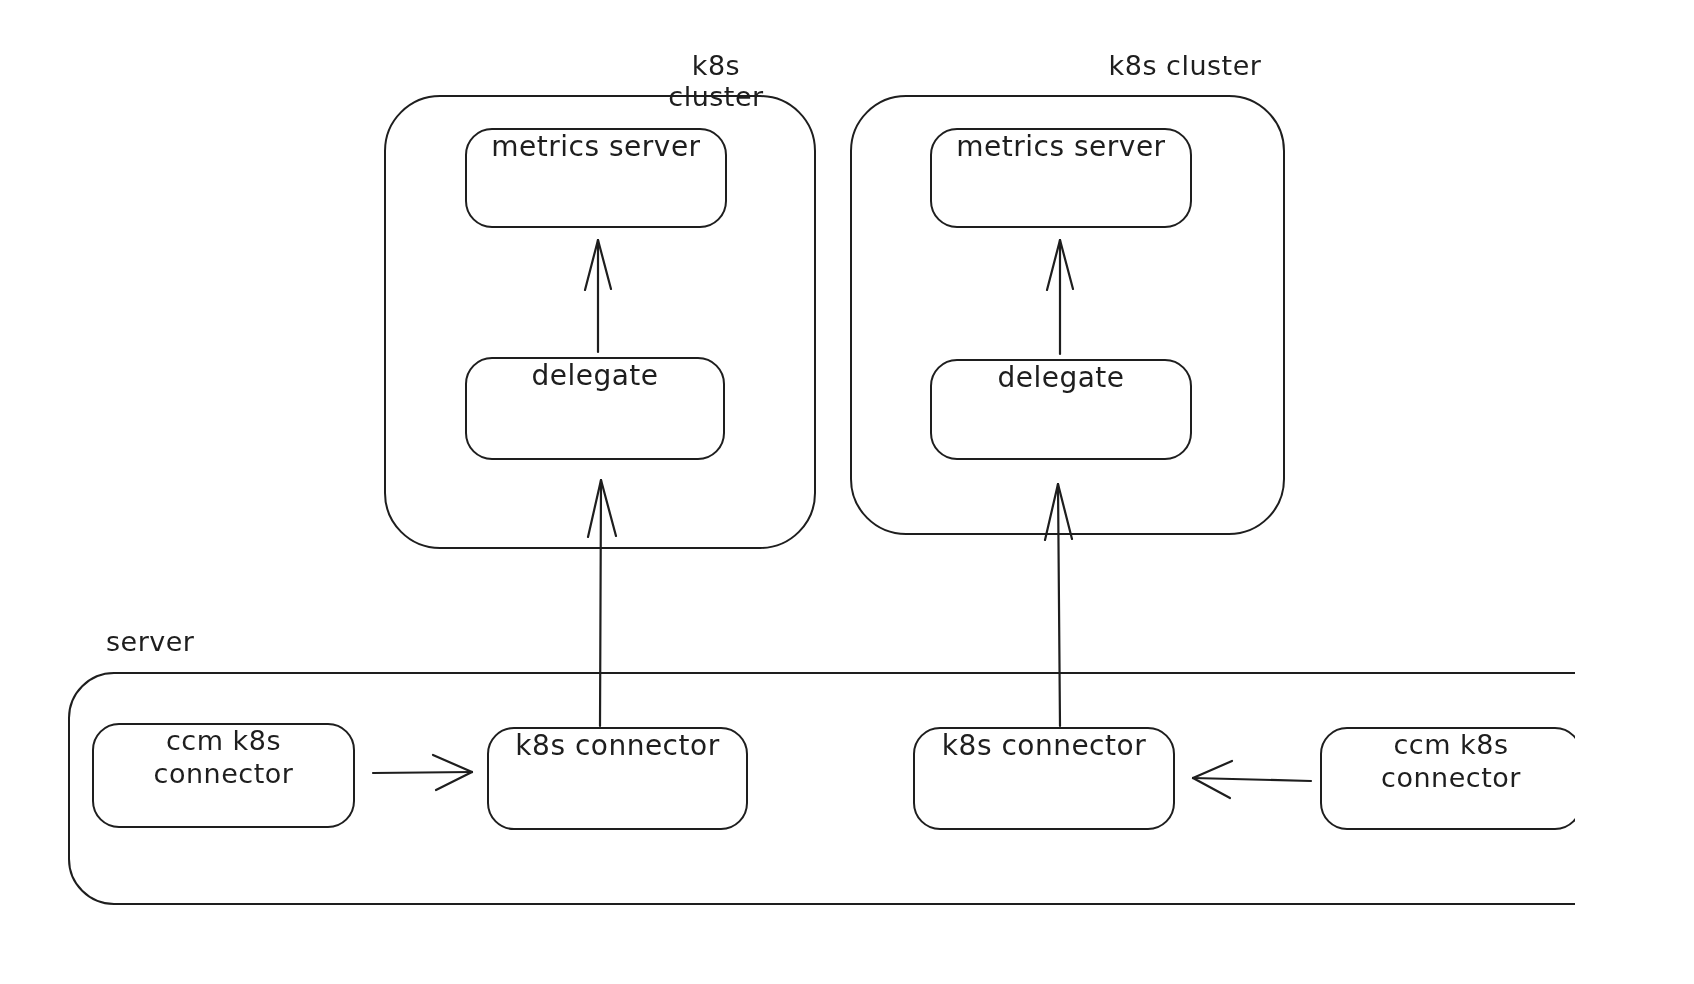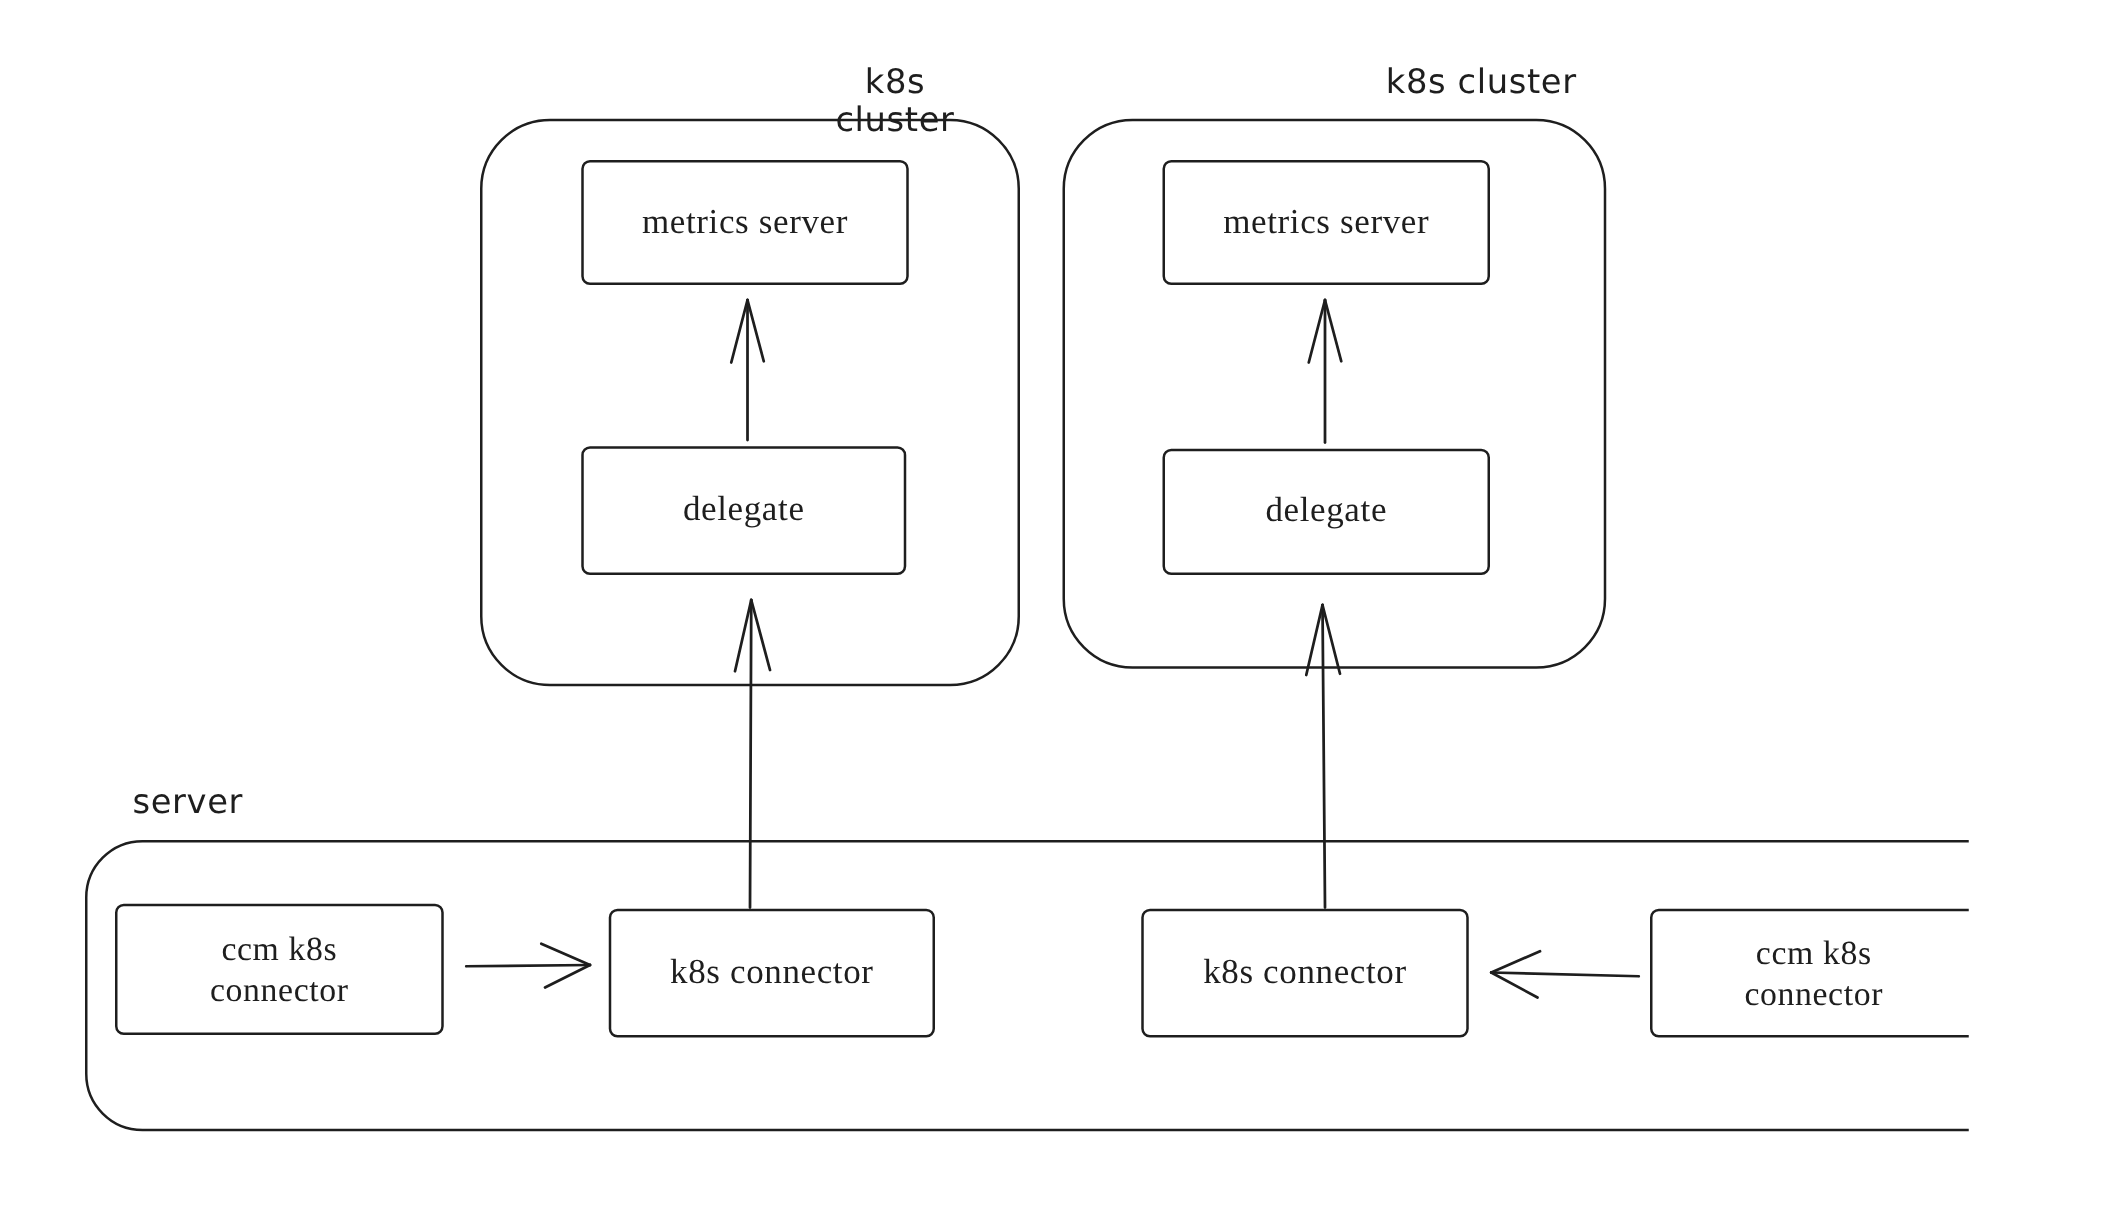--- a/index.html
+++ b/index.html
@@ -22,26 +22,25 @@
     background: transparent;
     box-sizing: border-box;
   }
   .cluster-box {
     border-radius: 56px;
   }
   .harness-box {
     border-radius: 46px;
   }
   .node {
-    border-radius: 7px;
+    border-radius: 27px;
     display: flex;
-    align-items: center;
+    align-items: flex-start;
     justify-content: center;
     text-align: center;
-    font-family: Liberation Serif, serif;
   }
   .node-label {
     font-size: 28px;
     letter-spacing: 0.5px;
     white-space: pre-line;
     line-height: 1.22;
     color: #1e1e1e;
   }
   .float-label {
     position: absolute;

